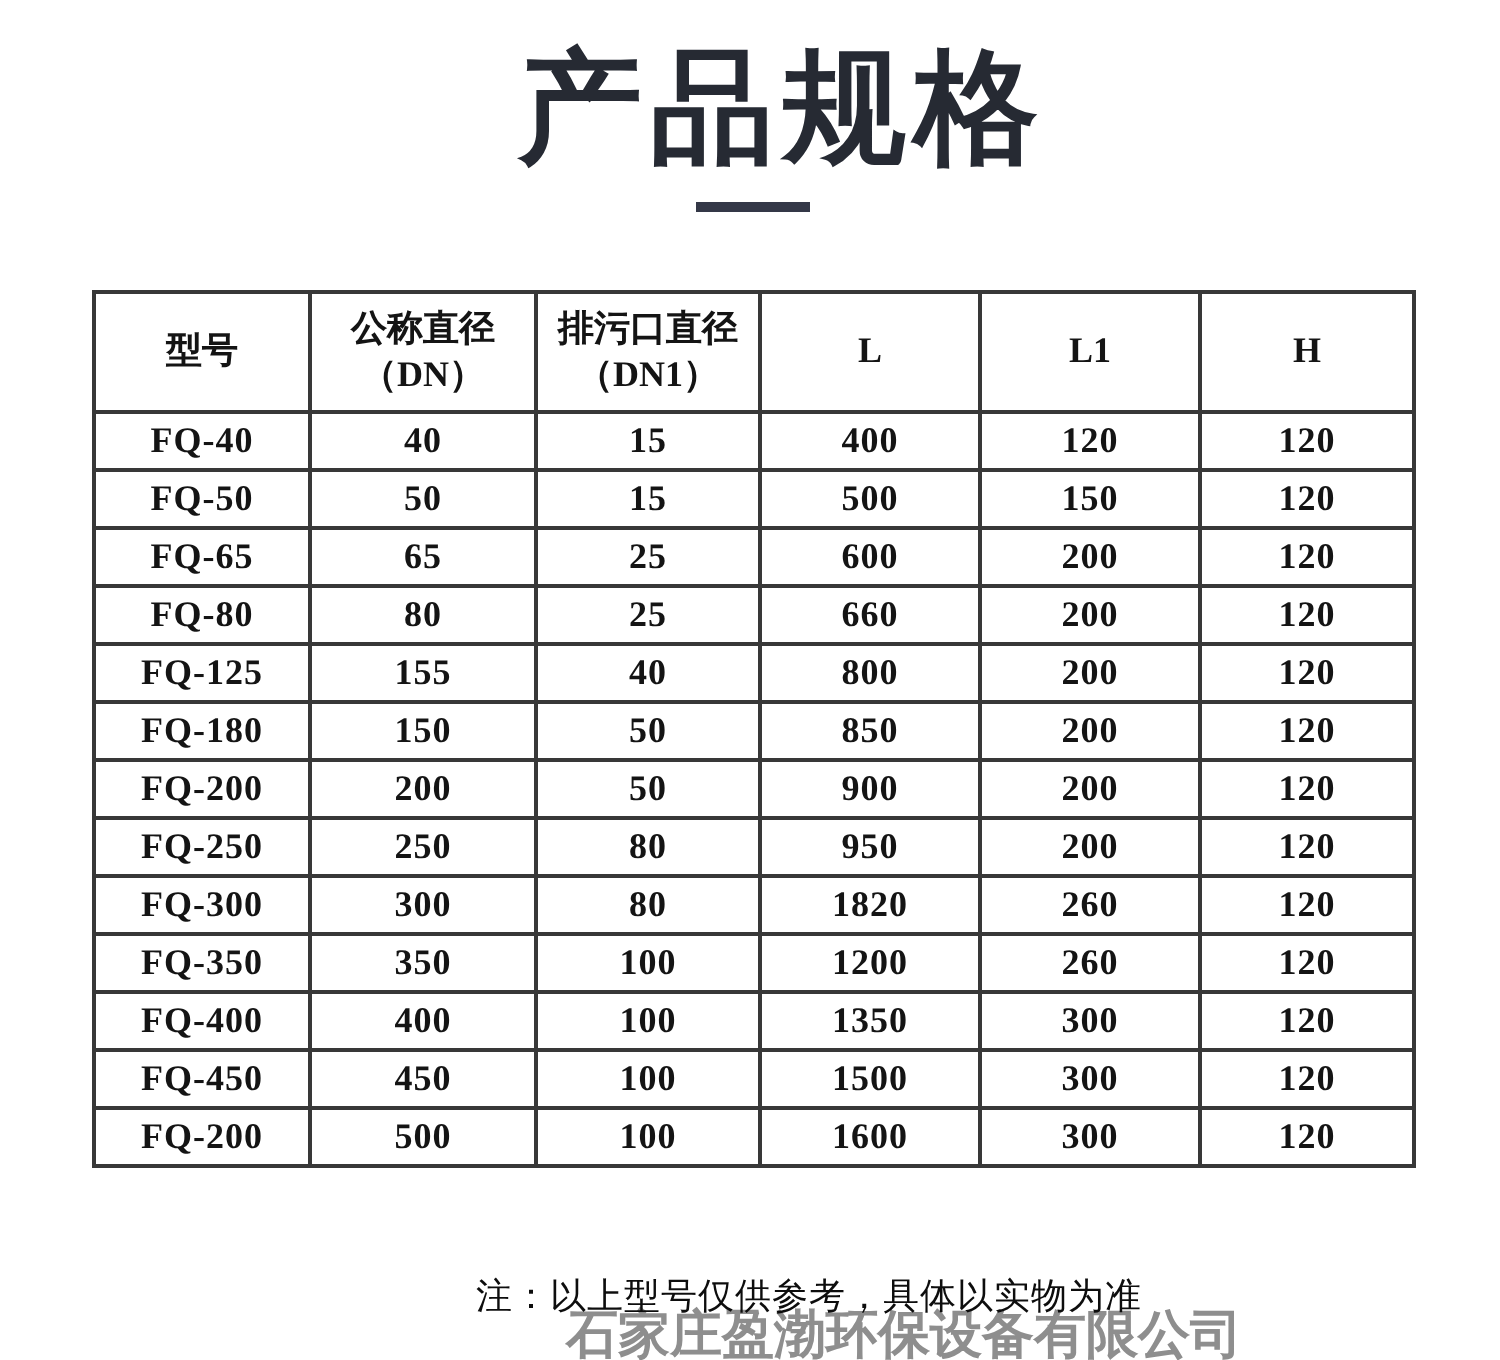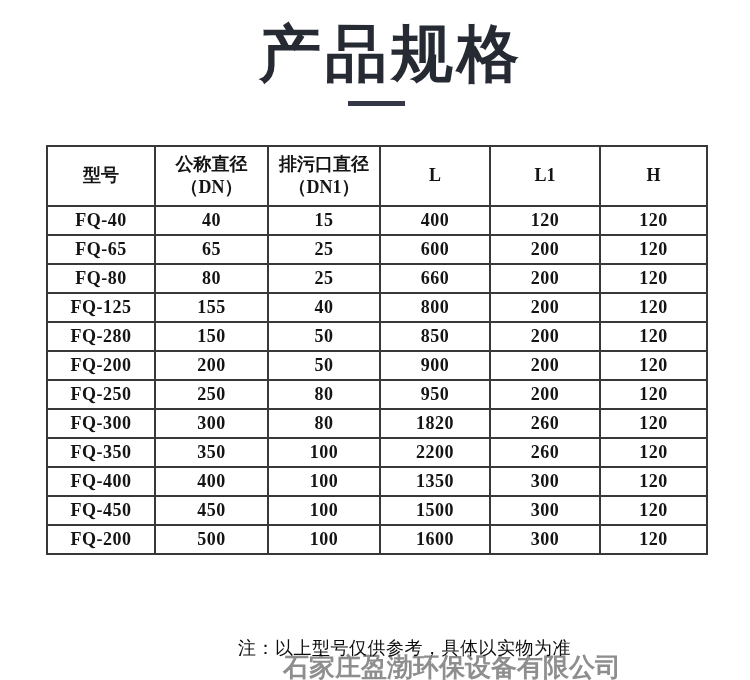--- a/index.html
+++ b/index.html
@@ -138,20 +138,28 @@
     <tbody id="spec-body">
   <tr>
     <td>FQ-40</td>
     <td>40</td>
     <td>15</td>
     <td>400</td>
     <td>120</td>
     <td>120</td>
   </tr>
 
+  <tr>
+    <td>FQ-50</td>
+    <td>50</td>
+    <td>15</td>
+    <td>500</td>
+    <td>150</td>
+    <td>120</td>
+  </tr>
 
   <tr>
     <td>FQ-65</td>
     <td>65</td>
     <td>25</td>
     <td>600</td>
     <td>200</td>
     <td>120</td>
   </tr>
 
@@ -168,21 +176,21 @@
   <tr>
     <td>FQ-125</td>
     <td>155</td>
     <td>40</td>
     <td>800</td>
     <td>200</td>
     <td>120</td>
   </tr>
 
   <tr>
-    <td>FQ-280</td>
+    <td>FQ-180</td>
     <td>150</td>
     <td>50</td>
     <td>850</td>
     <td>200</td>
     <td>120</td>
   </tr>
 
   <tr>
     <td>FQ-200</td>
     <td>200</td>
@@ -207,21 +215,21 @@
     <td>80</td>
     <td>1820</td>
     <td>260</td>
     <td>120</td>
   </tr>
 
   <tr>
     <td>FQ-350</td>
     <td>350</td>
     <td>100</td>
-    <td>2200</td>
+    <td>1200</td>
     <td>260</td>
     <td>120</td>
   </tr>
 
   <tr>
     <td>FQ-400</td>
     <td>400</td>
     <td>100</td>
     <td>1350</td>
     <td>300</td>

